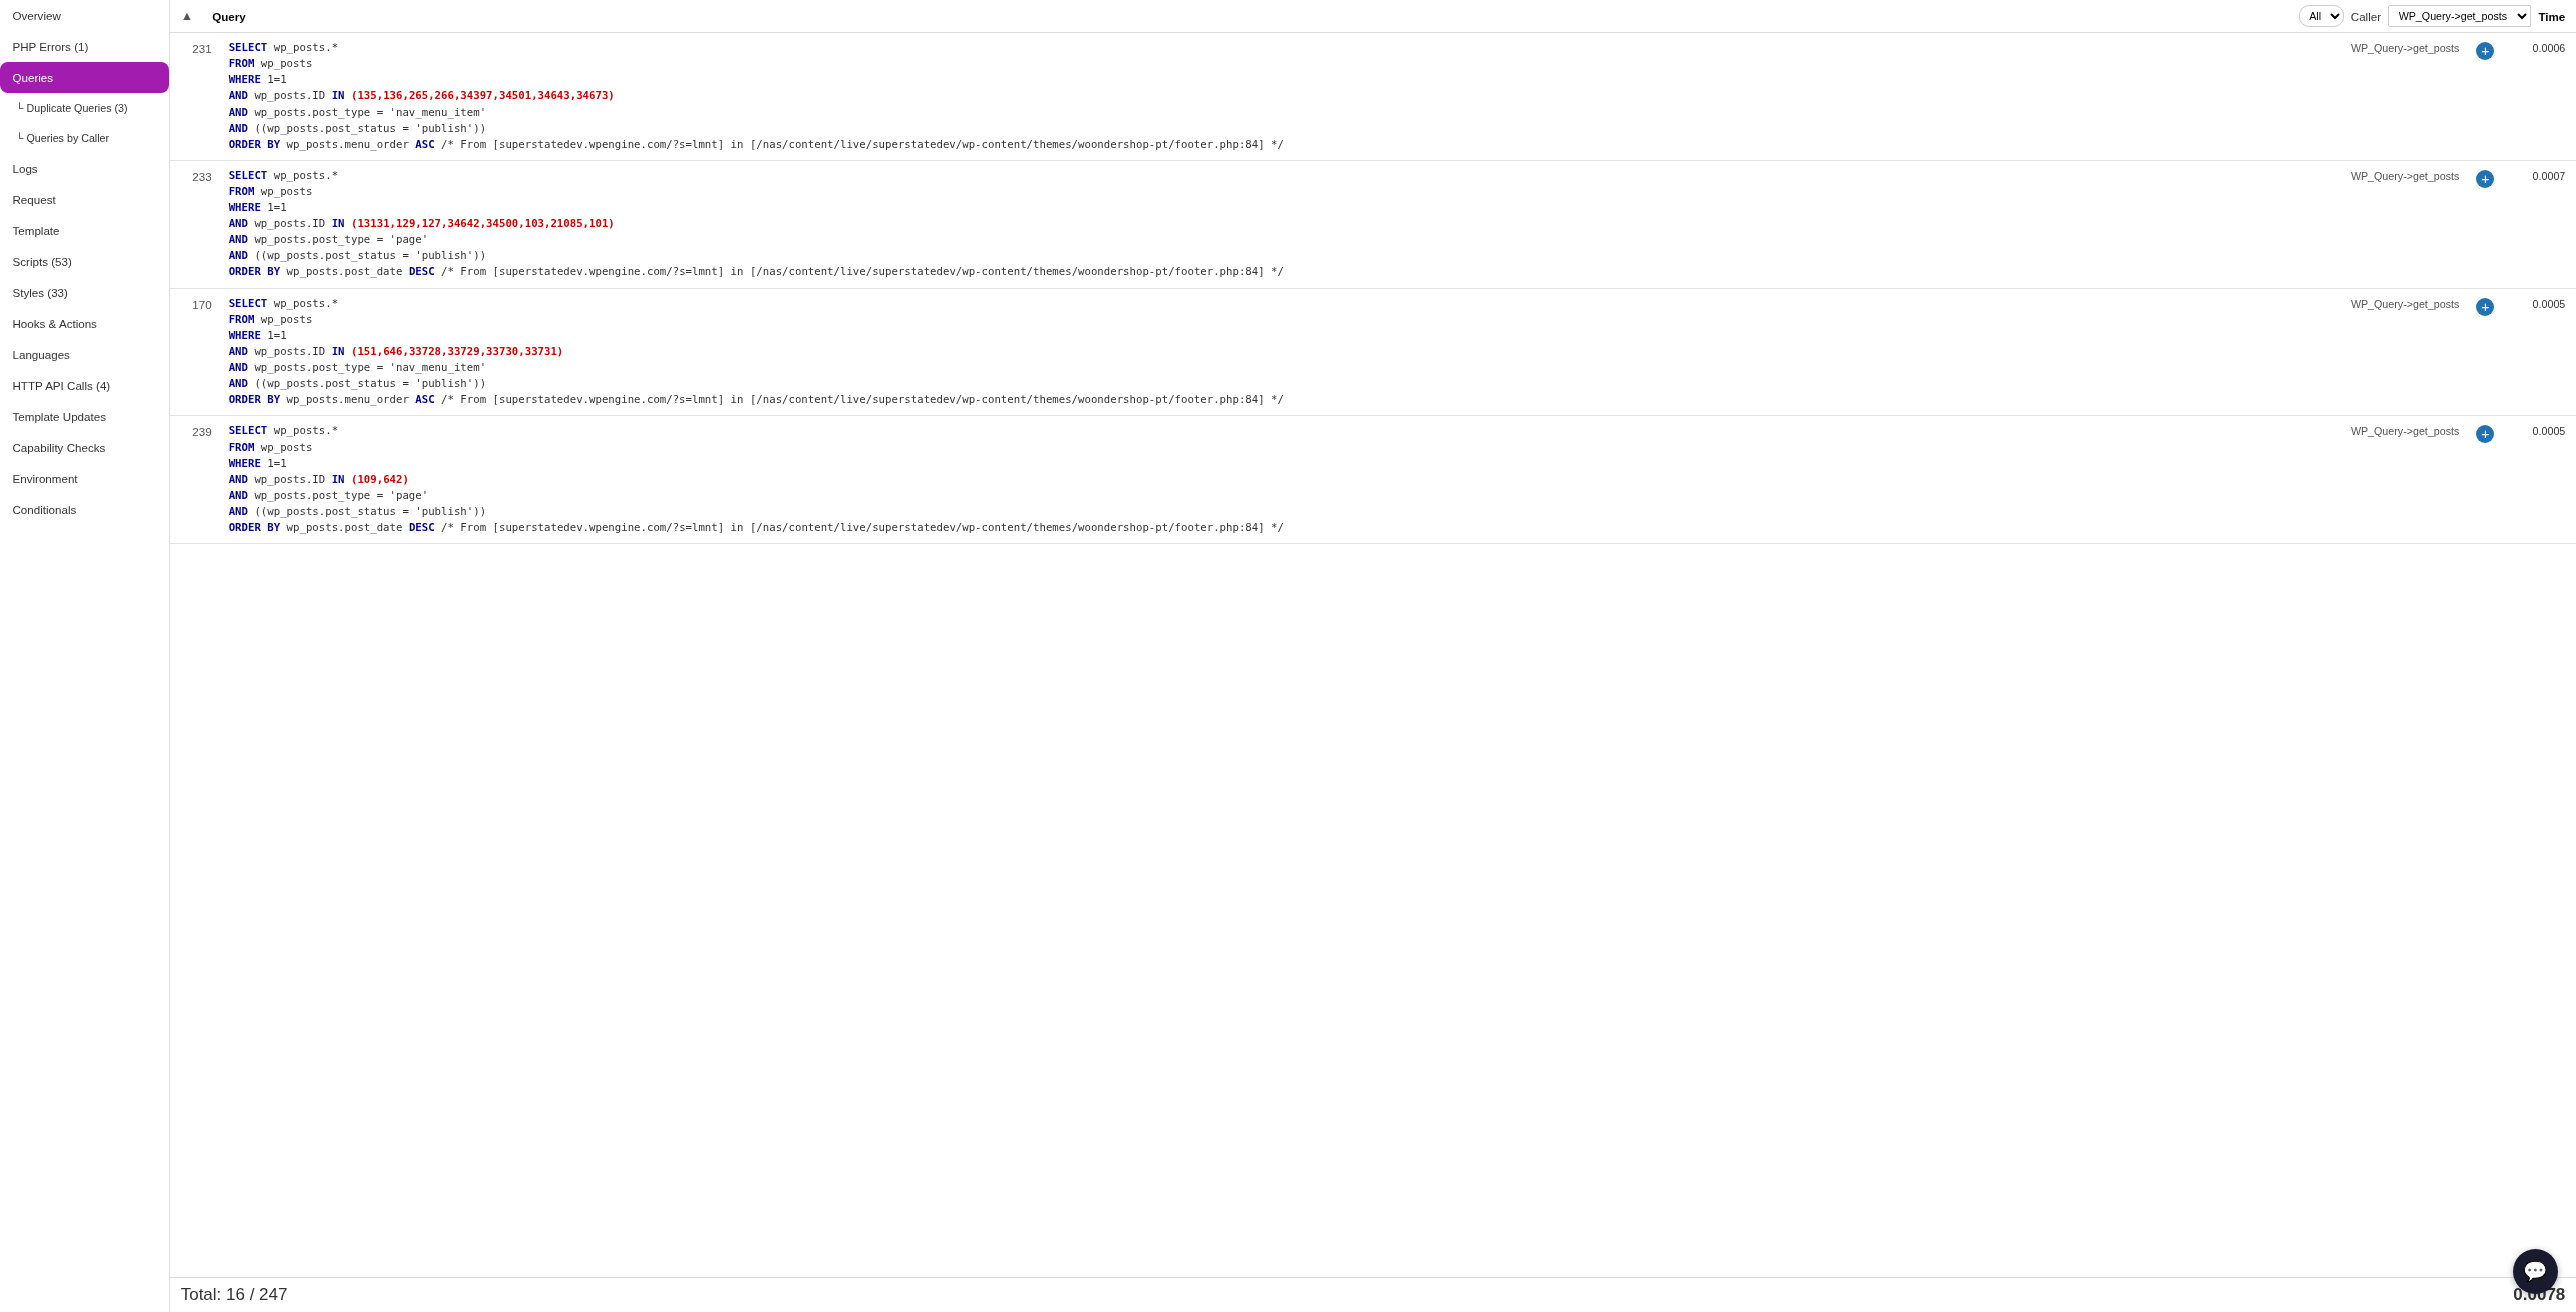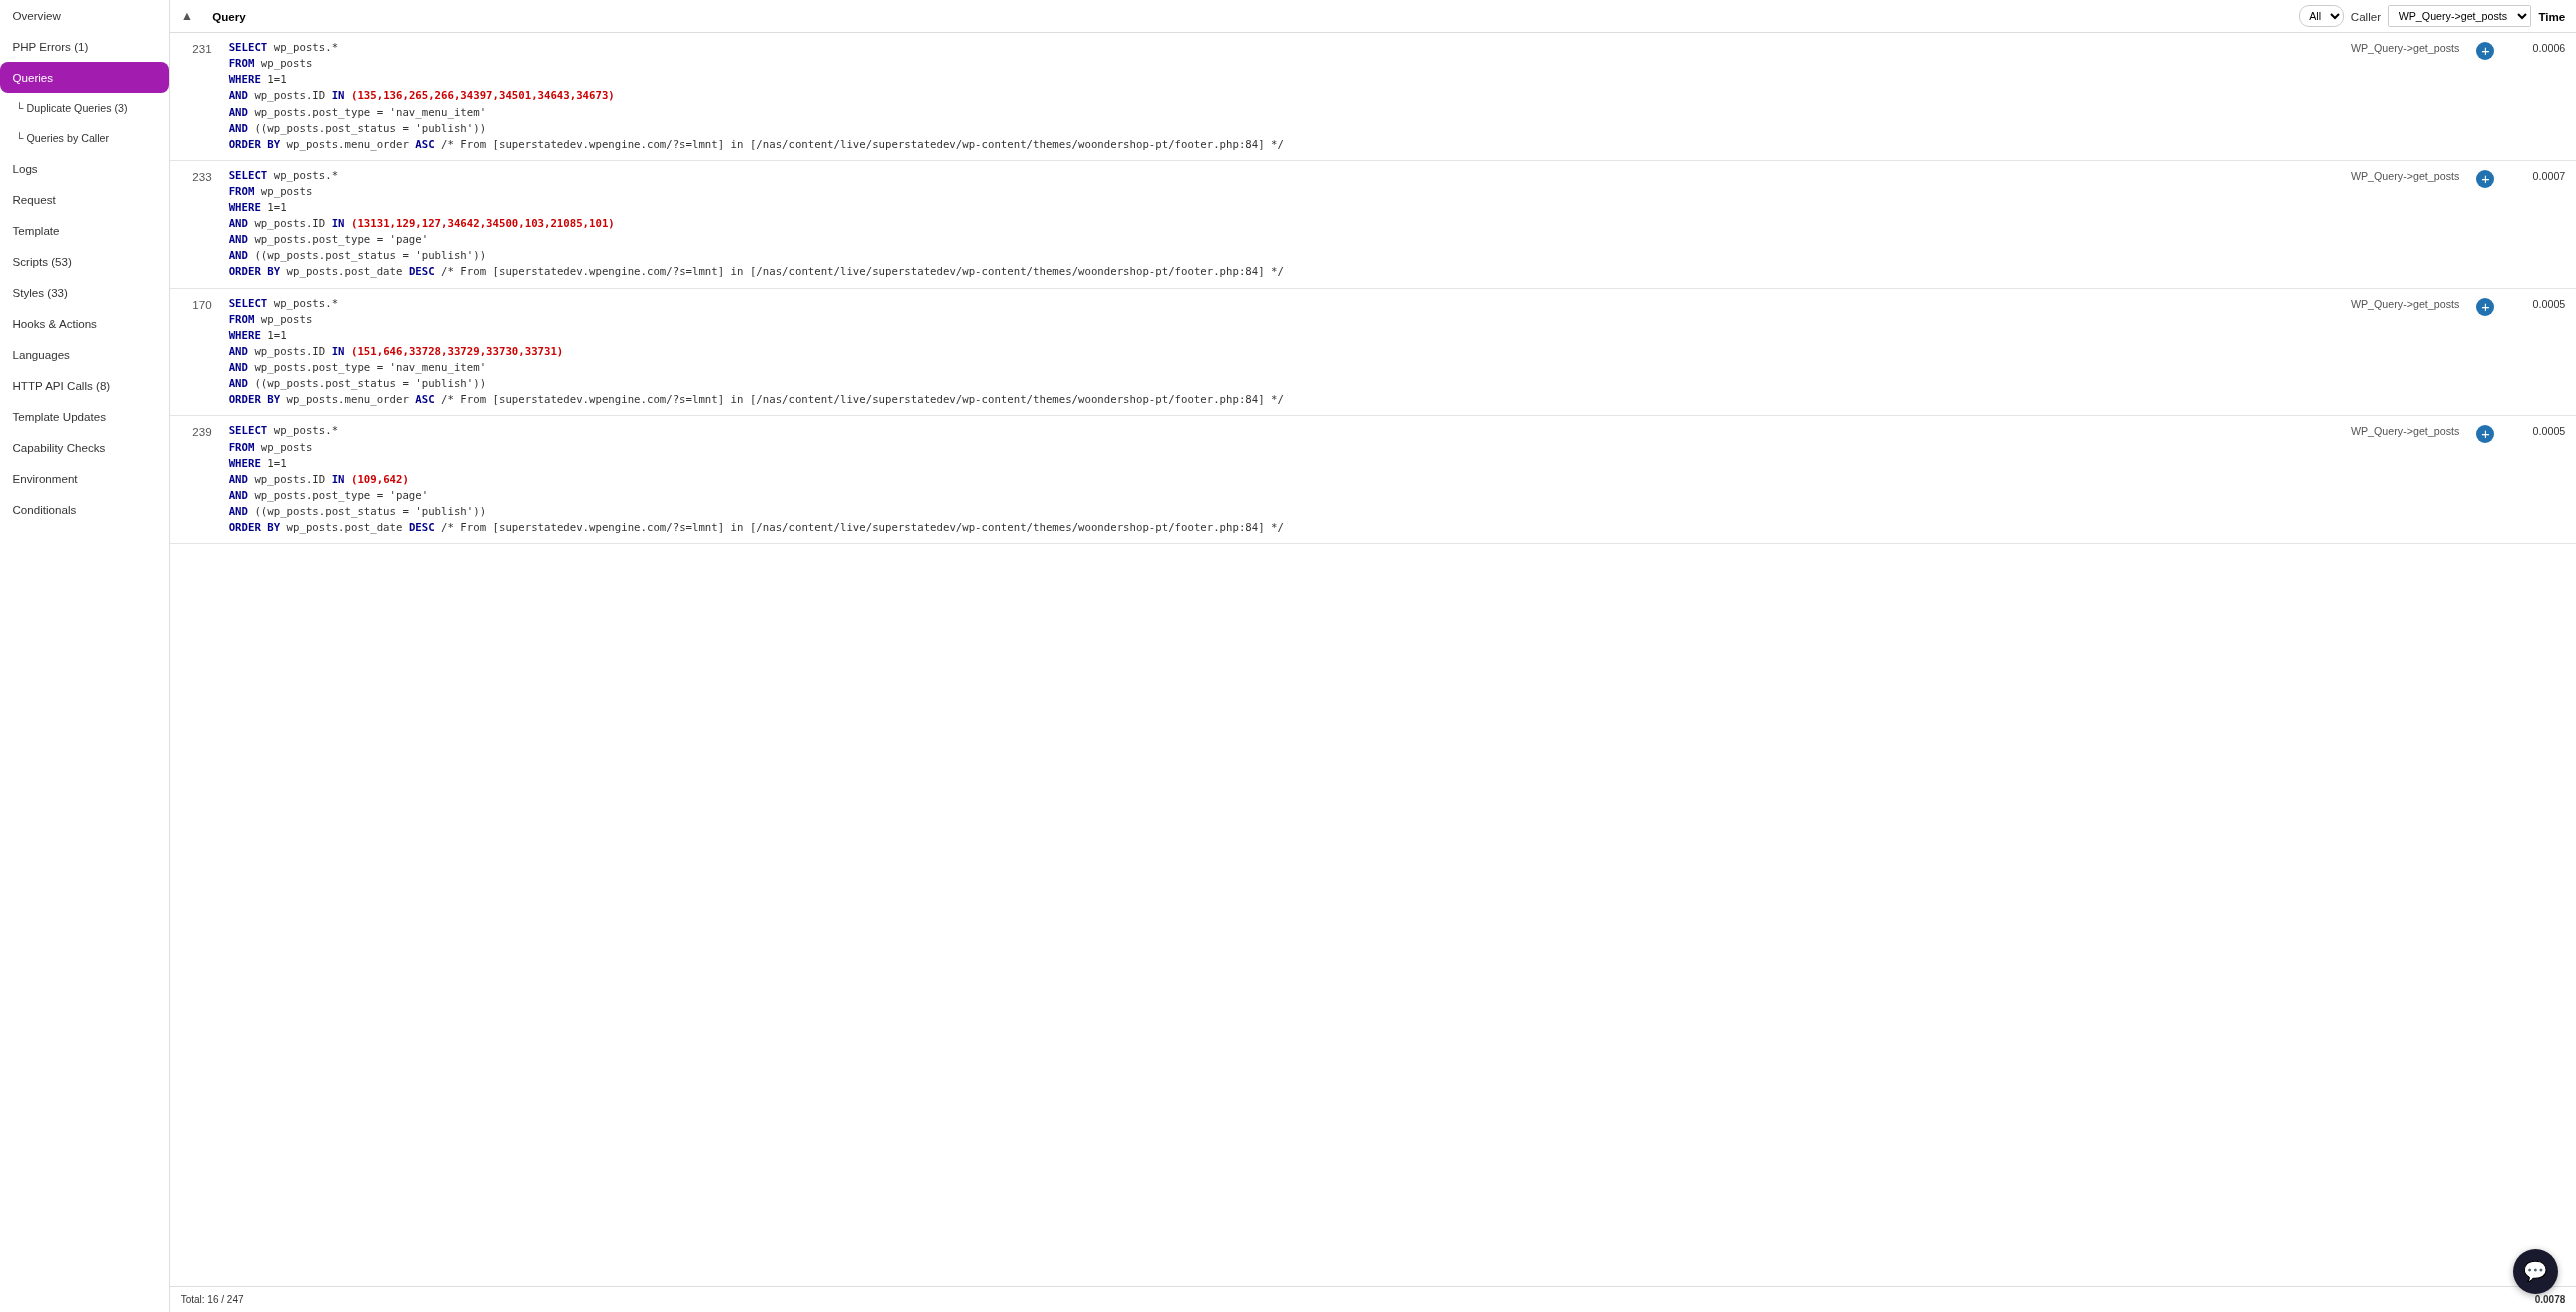--- a/index.html
+++ b/index.html
@@ -149,21 +149,21 @@
     }
 
     
     .footer-bar {
       background: #fff;
       border-top: 0.9px solid #ddd;
       padding: 7.2px 10.7px;
       display: flex;
       align-items: center;
       justify-content: space-between;
-      font-size: 10px;
+      font-size: 17px;
     }
     .footer-total { color: #333; }
     .footer-time { color: #333; font-weight: bold; }
 
     
     .chat-bubble {
       position: fixed;
       bottom: 18px;
       right: 18px;
       background: #1a1a2e;
@@ -188,21 +188,21 @@
     <div class="sidebar-item active">Queries</div>
     <div class="sidebar-item sub">└ Duplicate Queries (3)</div>
     <div class="sidebar-item sub">└ Queries by Caller</div>
     <div class="sidebar-item">Logs</div>
     <div class="sidebar-item">Request</div>
     <div class="sidebar-item">Template</div>
     <div class="sidebar-item">Scripts (53)</div>
     <div class="sidebar-item">Styles (33)</div>
     <div class="sidebar-item">Hooks &amp; Actions</div>
     <div class="sidebar-item">Languages</div>
-    <div class="sidebar-item">HTTP API Calls (8)</div>
+    <div class="sidebar-item">HTTP API Calls (4)</div>
     <div class="sidebar-item">Template Updates</div>
     <div class="sidebar-item">Capability Checks</div>
     <div class="sidebar-item">Environment</div>
     <div class="sidebar-item">Conditionals</div>
   </div>
 
 <div class="main">
 
   <div class="header-bar">
     <span class="sort-icon">▲</span>

